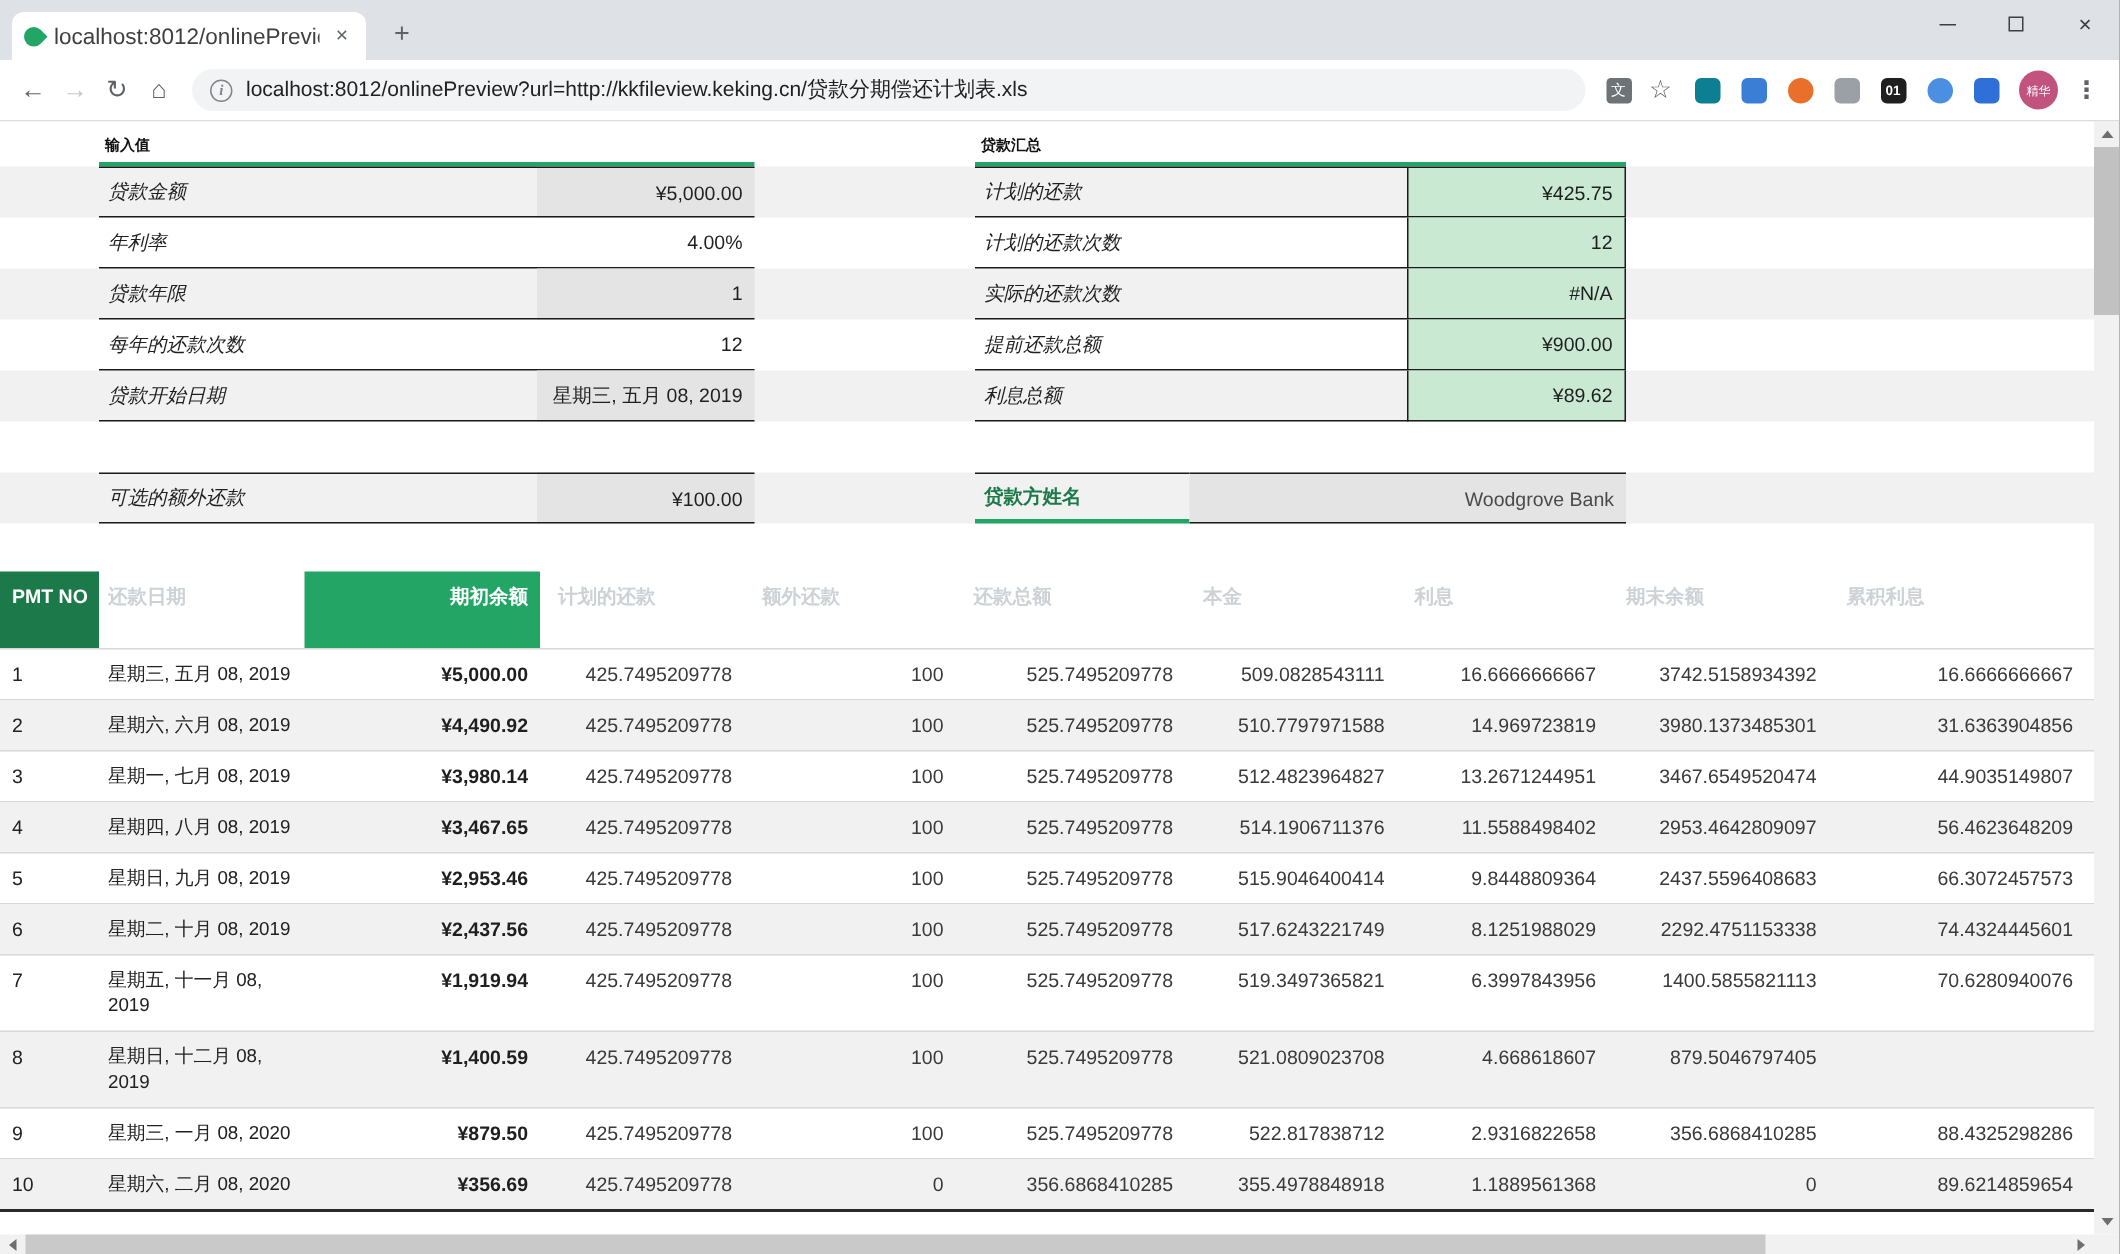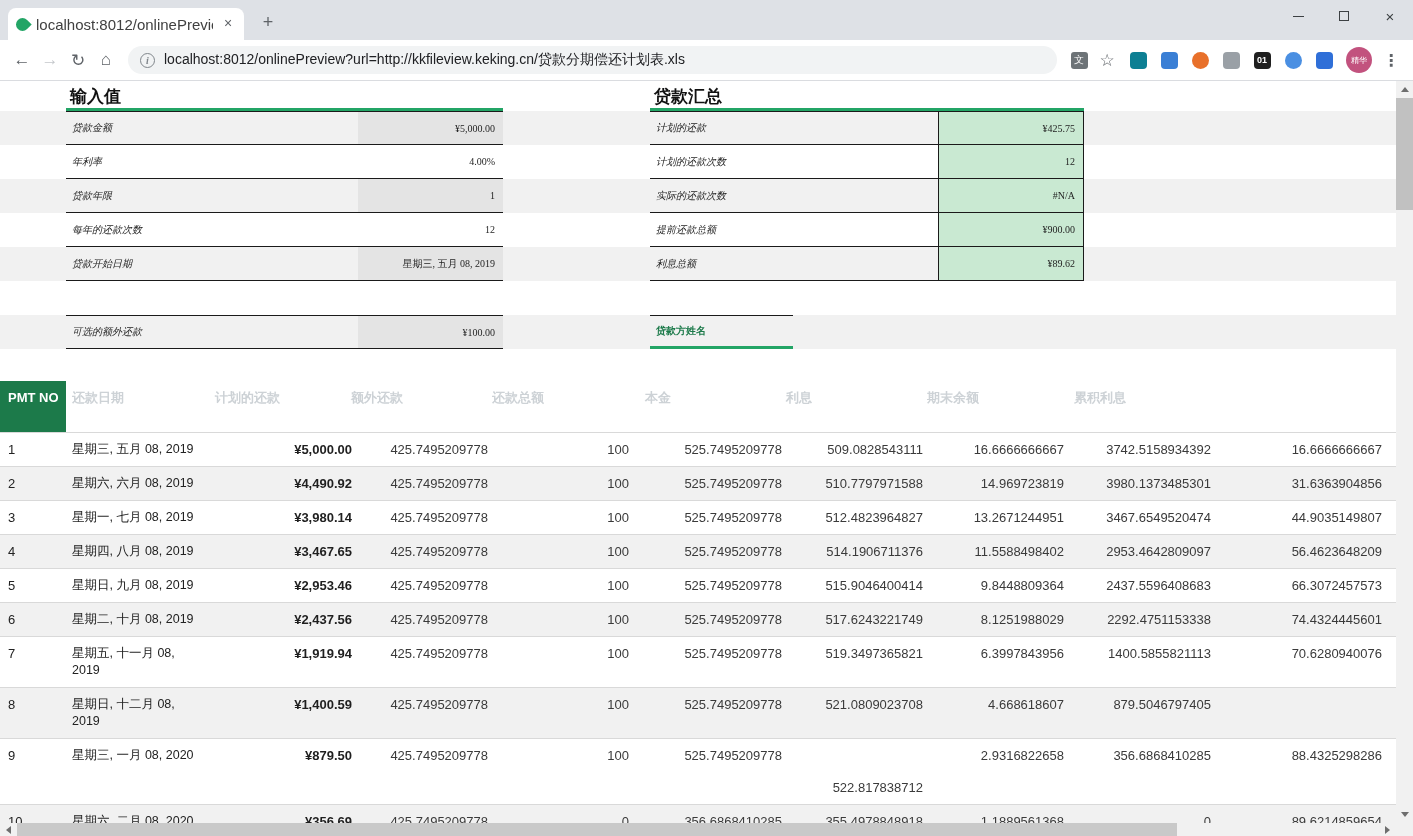--- a/index.html
+++ b/index.html
@@ -49,25 +49,25 @@
   
   .content { position:absolute; top:81px; left:0; width:1396px; height:742px; background:#fff; overflow:hidden; }
 
   .prow { display:flex; height:34px; width:100%; }
   .prow.stripe { background:var(--stripe,#f1f1f1); }
   .prow.phead { height:30px; }
   .prow.short { height:32px; }
   .p-sp1 { width:66px; flex:none; }
   .p-gap { width:147px; flex:none; }
   .p-fill { flex:1; }
-  .ptitle { font-weight:bold; font-size:17px; color:#111; display:flex; align-items:center; padding:4px 0 0 4px;
+  .ptitle { font-weight:bold; font-size:10px; color:#111; display:flex; align-items:center; padding:4px 0 0 4px;
             border-bottom:3px solid var(--accent-green,#23a566); flex:none; }
   .ptitleL { width:437px; }
   .ptitleR { width:434px; }
-  .pcell { display:flex; align-items:center; border-bottom:1px solid #1a1a1a; font-size:10px; color:#1f1f1f; flex:none;font-family:Liberation Serif, serif; }
+  .pcell { display:flex; align-items:center; border-bottom:1px solid #1a1a1a; font-size:13px; color:#1f1f1f; flex:none; }
   .first .pcell { border-top:1px solid #1a1a1a; }
   .lblL { width:292px; font-style:italic; padding-left:6px; }
   .valL { width:145px; justify-content:flex-end; padding-right:8px; }
   .stripe .valL { background:var(--value-gray,#e4e4e4); }
   .lblR { width:288px; font-style:italic; padding-left:6px; }
   .valR { width:146px; justify-content:flex-end; padding-right:8px; }
   .valR.green { background:var(--summary-green,#c9e9d2); border-left:1px solid #1a1a1a; border-right:1px solid #1a1a1a; }
   .lastrow .pcell { border-top:1px solid #1a1a1a; }
   .lblR2 { width:143px; font-weight:bold; color:var(--green-dark,#1c7a4a); padding-left:6px;
            border-bottom:3px solid var(--accent-green,#23a566); }
@@ -221,27 +221,29 @@
           <div class="pcell valR green">¥89.62</div>
           <div class="p-fill"></div>
         </div>
         <div class="prow"></div>
         <div class="prow stripe lastrow">
           <div class="p-sp1"></div>
           <div class="pcell lblL">可选的额外还款</div>
           <div class="pcell valL">¥100.00</div>
           <div class="p-gap"></div>
           <div class="pcell lblR2">贷款方姓名</div>
+          <div class="pcell valR2">Woodgrove Bank</div>
           <div class="p-fill"></div>
         </div>
         <div class="prow short"></div>
       </div>
     <div class="thead" id="amort-head">
         <div class="th c0" style="width: 66px;">PMT NO</div>
         <div class="th c1" style="width: 137px;">还款日期</div>
+        <div class="th c2" style="width: 157px;">期初余额</div>
         <div class="th c3" style="width: 136px;">计划的还款</div>
         <div class="th c4" style="width: 141px;">额外还款</div>
         <div class="th c5" style="width: 153px;">还款总额</div>
         <div class="th c6" style="width: 141px;">本金</div>
         <div class="th c7" style="width: 141px;">利息</div>
         <div class="th c8" style="width: 147px;">期末余额</div>
         <div class="th c9" style="width: 171px;">累积利息</div>
       </div>
     <div id="amort-body">
         <div class="trow">
@@ -339,21 +341,21 @@
           <div class="td c7" style="width: 141px;">4.668618607</div>
           <div class="td c8" style="width: 147px;">879.5046797405</div>
         </div>
         <div class="trow">
           <div class="td c0" style="width: 66px;">9</div>
           <div class="td c1" style="width: 137px;">星期三, 一月 08, 2020</div>
           <div class="td c2" style="width: 157px;">¥879.50</div>
           <div class="td c3" style="width: 136px;">425.7495209778</div>
           <div class="td c4" style="width: 141px;">100</div>
           <div class="td c5" style="width: 153px;">525.7495209778</div>
-          <div class="td c6" style="width: 141px; margin-top: 32px;">522.817838712</div>
+          <div class="td c6" style="width: 141px;">522.817838712</div>
           <div class="td c7" style="width: 141px;">2.9316822658</div>
           <div class="td c8" style="width: 147px;">356.6868410285</div>
           <div class="td c9" style="width: 171px;">88.4325298286</div>
         </div>
         <div class="trow stripe last">
           <div class="td c0" style="width: 66px;">10</div>
           <div class="td c1" style="width: 137px;">星期六, 二月 08, 2020</div>
           <div class="td c2" style="width: 157px;">¥356.69</div>
           <div class="td c3" style="width: 136px;">425.7495209778</div>
           <div class="td c4" style="width: 141px;">0</div>

